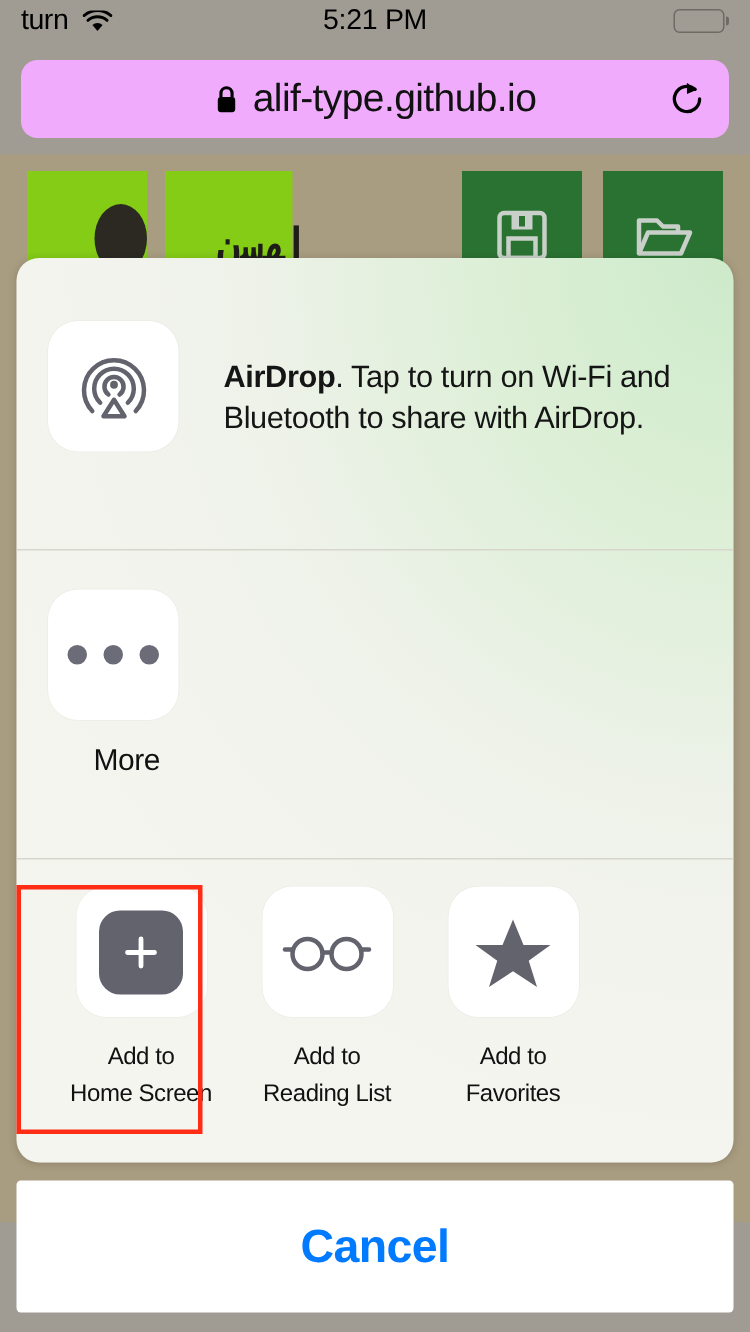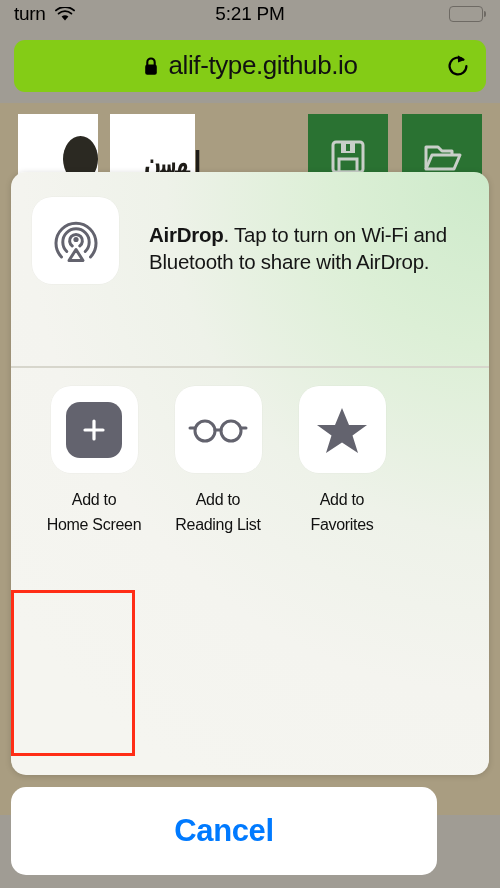--- a/index.html
+++ b/index.html
@@ -49,21 +49,21 @@
   
   #url-bar-wrap {
     position:absolute; left:0; top:28px;
     width:500px; height:75px;
     background:#a09c94;
     display:flex; align-items:center;
     padding:0 14px;
   }
   #url-bar {
     flex:1; height:52px;
-    background:#84cc16;
+    background:#f0abfc;
     border-radius:11px;
     display:flex; align-items:center;
     position:relative;
   }
   #url-center {
     flex:1; display:flex; align-items:center; justify-content:center; gap:10px;
   }
   .lock-icon { width:16px; height:20px; display:block; }
   #url-text {
     font-size:26px; color:#111; letter-spacing:-0.4px; white-space:nowrap;
@@ -82,21 +82,21 @@
   }
   #page-toolbar {
     position:absolute; left:0; top:11px;
     width:500px; height:72px;
     display:flex; align-items:flex-start;
   }
   .tb-btn {
     height:72px;
     display:flex; align-items:center; justify-content:center;
   }
-  .tb-gray { background:#ffffff;padding-left:45px; }
+  .tb-gray { background:#84cc16;padding-left:45px; }
   .tb-green { background:#2a7232; }
   .tb-spacer { flex:1; }
   .circle-glyph {
     width:46px; height:46px; border-radius:50%;
     background:#2b2922; margin-top:18px;
   }
   .script-glyph {
     font-family:"DejaVu Sans Mono", monospace;
     font-size:25px; font-weight:700; color:#1f1d18;
     letter-spacing:-1px; margin-top:26px;
@@ -114,21 +114,21 @@
       radial-gradient(130% 115% at 100% 0%, #cdeaca 0%, #dcefd6 25%, #eef2e9 52%, #f4f4ef 75%, #f5f5f0 100%);
     box-shadow:0 1px 6px rgba(0,0,0,0.16);
   }
 
   .sheet-divider { height:1px; background:#d7d6cc; }
 
   
   #airdrop-row {
     height:194px;
     display:flex; align-items:flex-start;
-    padding:25px 18px 0 21px;
+    padding:42px 18px 0 21px;
   }
   .tile {
     width:87px; height:87px;
     background:#ffffff;
     border-radius:20px;
     display:flex; align-items:center; justify-content:center;
     flex:0 0 auto;
     box-shadow:0 0 0 0.5px rgba(0,0,0,0.035);
   }
   .airdrop-icon { width:56px; height:56px; display:block; }
@@ -186,23 +186,23 @@
     left:11px; top:590px;
     width:124px; height:166px;
     border:3px solid #ff2d16;
     pointer-events:none;
     z-index:40;
   }
 
   
   #cancel-button {
     position:absolute; left:11px; top:787px;
-    width:426px; height:88px;
+    width:478px; height:88px;
     background:#ffffff;
-    border-radius:15px;
+    border-radius:3px;
     display:flex; align-items:center; justify-content:center;
   }
   #cancel-label {
     font-size:31px; font-weight:700; color:#007aff; letter-spacing:-0.4px;
   }
   #bottom-band {
     position:absolute; left:0; top:815px; width:500px; height:73px;
     background:#a09c94;
   }
 </style>
@@ -292,20 +292,32 @@
           <path d="M28 36.5 L35 47.5 H21 Z" fill="none" stroke="#63636e" stroke-width="3" stroke-linejoin="round"></path>
         </svg>
       </div>
       <div id="airdrop-text">
         <b>AirDrop</b><span>. Tap to turn on Wi-Fi and Bluetooth to share with AirDrop.</span>
       </div>
     </div>
 
     <div class="sheet-divider"></div>
 
+    <div id="more-row">
+      <div class="more-cell">
+        <div class="tile">
+          <span class="dots">
+            <span class="dot"></span>
+              <span class="dot"></span>
+              <span class="dot"></span>
+          </span>
+        </div>
+        <div class="tile-label">More</div>
+      </div>
+    </div>
 
     <div class="sheet-divider"></div>
 
     <div id="actions-row">
 
       <div class="action-cell">
         <div class="tile">
           <span class="plus-square">
             <svg class="plus-icon" viewBox="0 0 30 30">
               <path d="M15 6 V24 M6 15 H24" stroke="#ffffff" stroke-width="3.2" stroke-linecap="round"></path>

